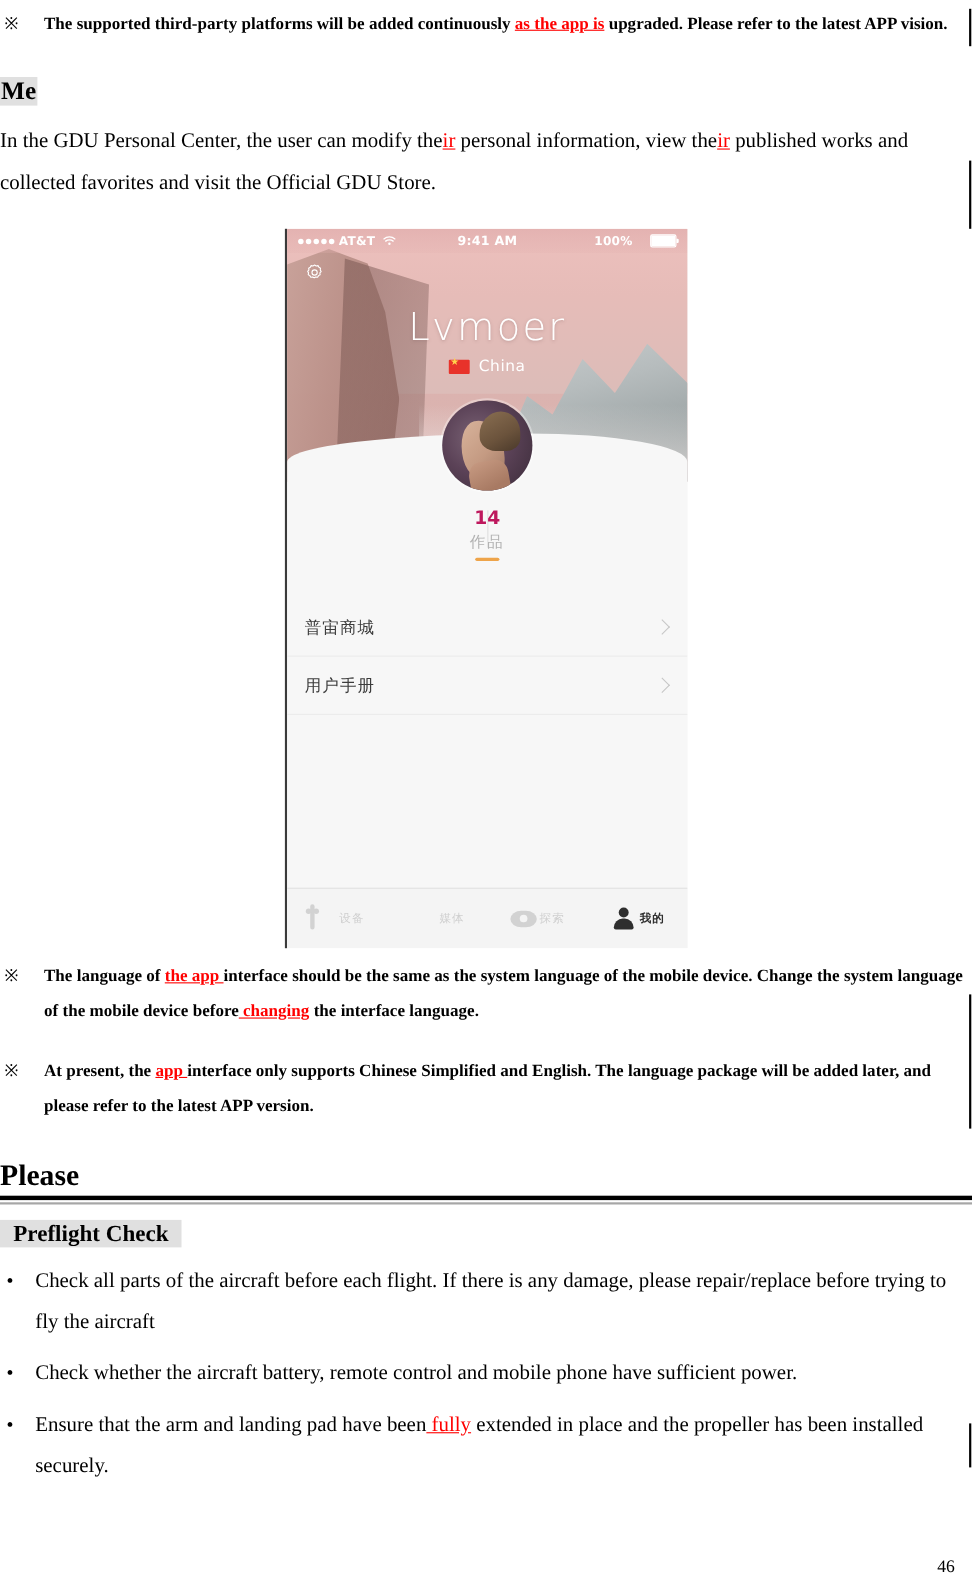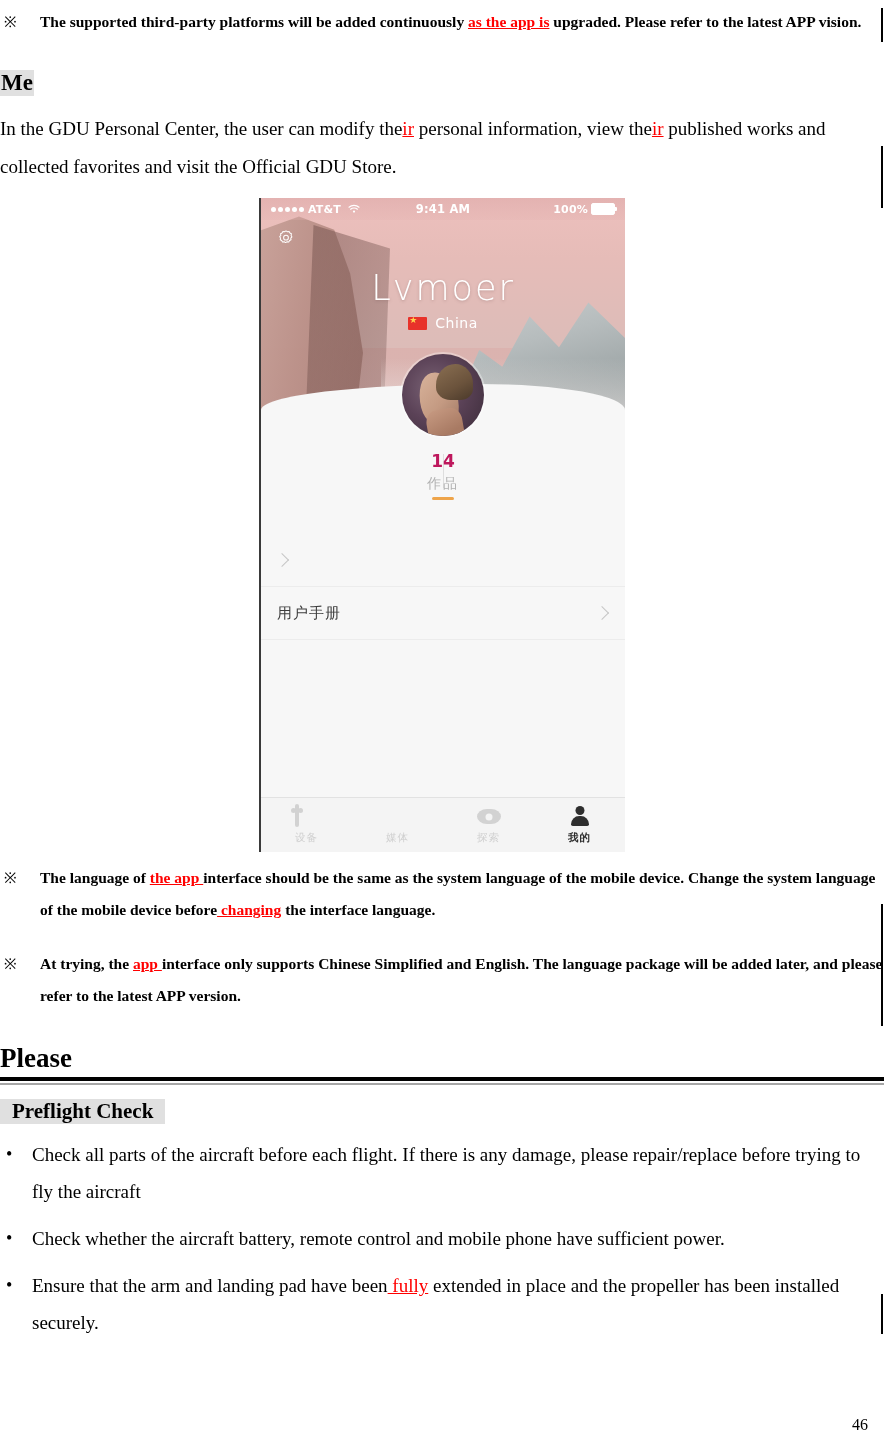--- a/index.html
+++ b/index.html
@@ -115,21 +115,21 @@
   .pagenum {
     position: absolute;
     right: 16px;
     bottom: 10px;
     font-size: 16px;
   }
 
   
   .phone-wrap {
     width: 366px;
-    margin: 12px auto 10px auto;
+    margin: 22px auto 10px auto;
     position: relative;
   }
   .phone {
     position: relative;
     width: 366px;
     height: 654px;
     background: #f7f7f7;
     border-left: 2px solid #3a3a3a;
     box-sizing: border-box;
     overflow: hidden;
@@ -203,21 +203,21 @@
   .sb-left { display: flex; align-items: center; gap: 4px; flex: 1; }
   .sb-dots { display: flex; gap: 2px; align-items: center; }
   .sb-dots i {
     width: 5px; height: 5px; border-radius: 50%;
     background: #fff; display: block;
   }
   .sb-wifi {
     width: 12px; height: 10px; position: relative; margin-left: 3px;
   }
   .sb-center { flex: 0 0 auto; font-size: 11.5px; }
-  .sb-right { flex: 1; display: flex; justify-content: flex-end; align-items: center; gap: 3px; }
+  .sb-right { flex: 1; display: flex; justify-content: flex-end; align-items: center; gap: 16px; }
   .battery {
     width: 22px; height: 10px; border: 1px solid #fff; border-radius: 2px;
     position: relative; background: transparent;
   }
   .battery::after {
     content: ""; position: absolute; right: -3px; top: 3px;
     width: 2px; height: 4px; background: #fff; border-radius: 0 1px 1px 0;
   }
   .battery i { display: block; height: 100%; background: #fff; width: 100%; }
 
@@ -346,21 +346,21 @@
   
   .tabbar {
     position: absolute; left: 0; right: 0; bottom: 0;
     height: 54px;
     display: flex;
     background: #f4f4f4;
     border-top: 1px solid #e2e2e2;
   }
   .tab {
     flex: 1;
-    display: flex; flex-direction: column;
+    display: flex; flex-direction: row;
     align-items: center; justify-content: center;
     gap: 3px;
   }
   .tab .t-lbl {
     font-size: 10.5px;
     color: #cfcfcf;
     letter-spacing: 1px;
   }
   .tab.active .t-lbl { color: #2e2e2e; font-weight: 600; }
   .ticon { width: 24px; height: 22px; position: relative; }
@@ -517,20 +517,21 @@
         <div class="divider"></div>
         <div class="stat">
           <div class="num">14</div>
           <div class="lbl">作品</div>
           <span class="bar orange"></span>
         </div>
       </div>
 
       <div class="menu">
         <div class="menu-item">
+          <span class="mi-label">普宙商城</span>
           <span class="chev"></span>
         </div>
         <div class="menu-item">
           <span class="mi-label">用户手册</span>
           <span class="chev"></span>
         </div>
       </div>
 
       <div class="tabbar">
         <div class="tab">
@@ -561,21 +562,21 @@
   <div class="note" style="margin-top:6px;">
     <span class="mark">※</span>
     <p>
       <span>The language of </span><span class="red-ul">the app </span><span>interface should be the same as the system language of the mobile device. Change the system language of the mobile device before</span><span class="red-ul"> changing</span><span> the interface language.</span>
     </p>
   </div>
 
   <div class="note" style="margin-top:22px;">
     <span class="mark">※</span>
     <p>
-      <span>At trying, the </span><span class="red-ul">app </span><span>interface only supports Chinese Simplified and English. The language package will be added later, and please refer to the latest APP version.</span>
+      <span>At present, the </span><span class="red-ul">app </span><span>interface only supports Chinese Simplified and English. The language package will be added later, and please refer to the latest APP version.</span>
     </p>
   </div>
 
   <div style="margin-top:30px;">
     <h1 class="h-flight">Please</h1>
     <div class="flight-rule"></div>
     <h2 class="h-preflight">Preflight Check</h2>
   </div>
 
   <ul class="bullets">

